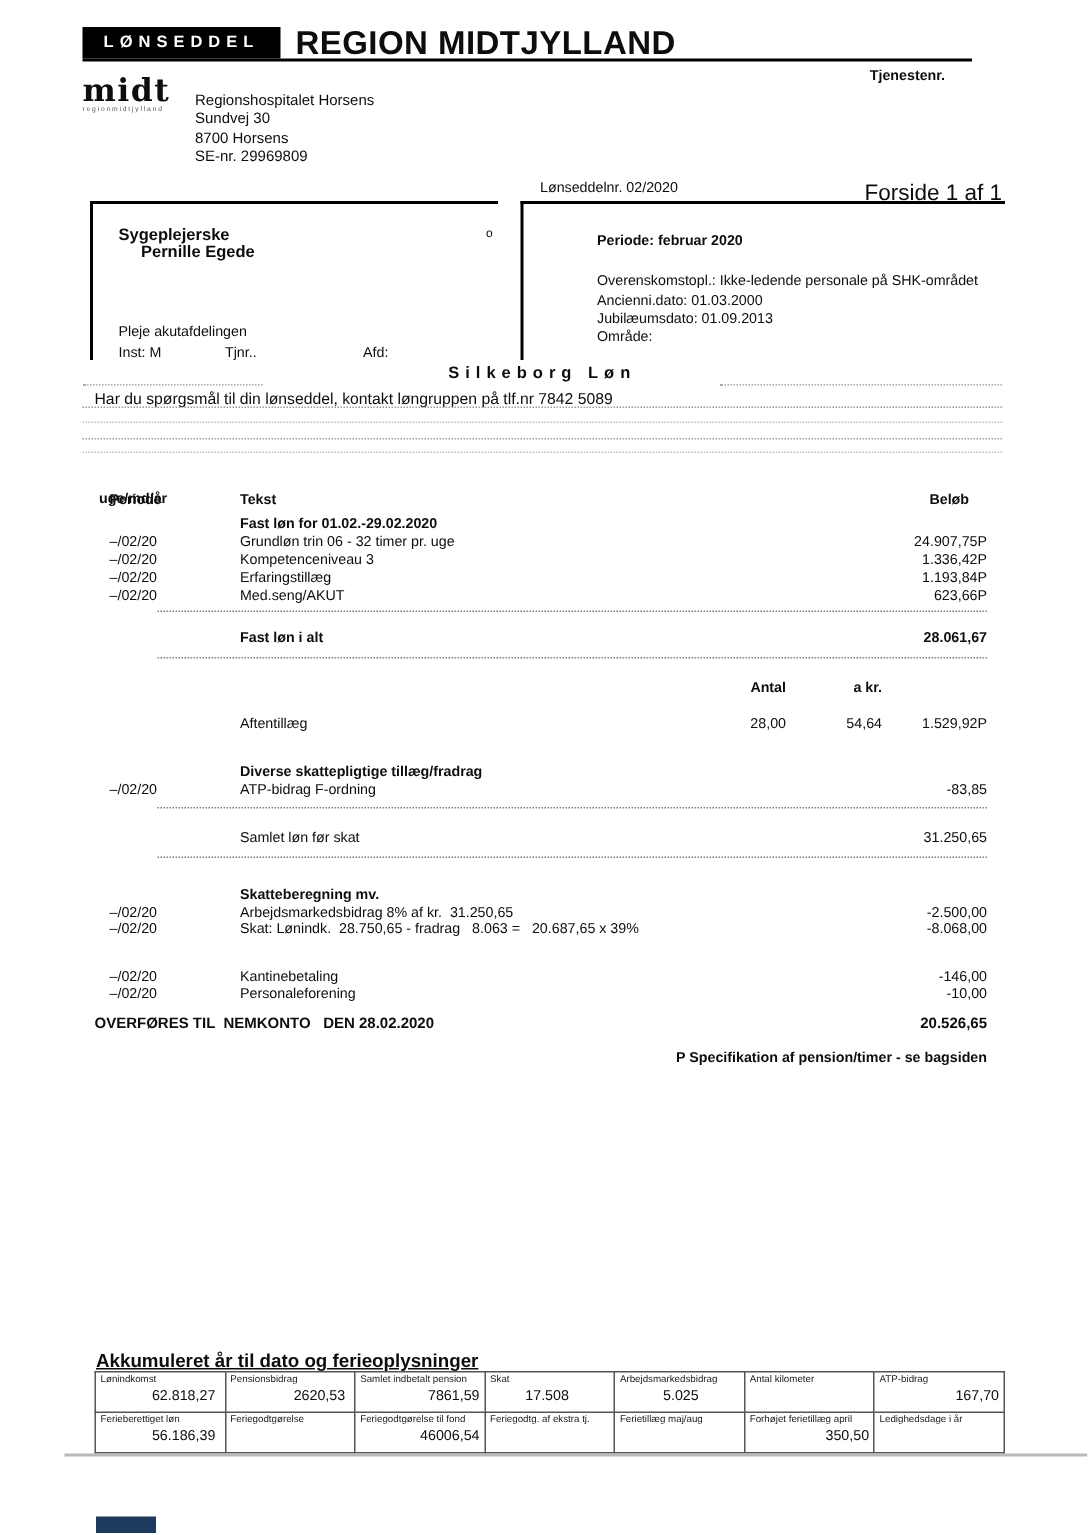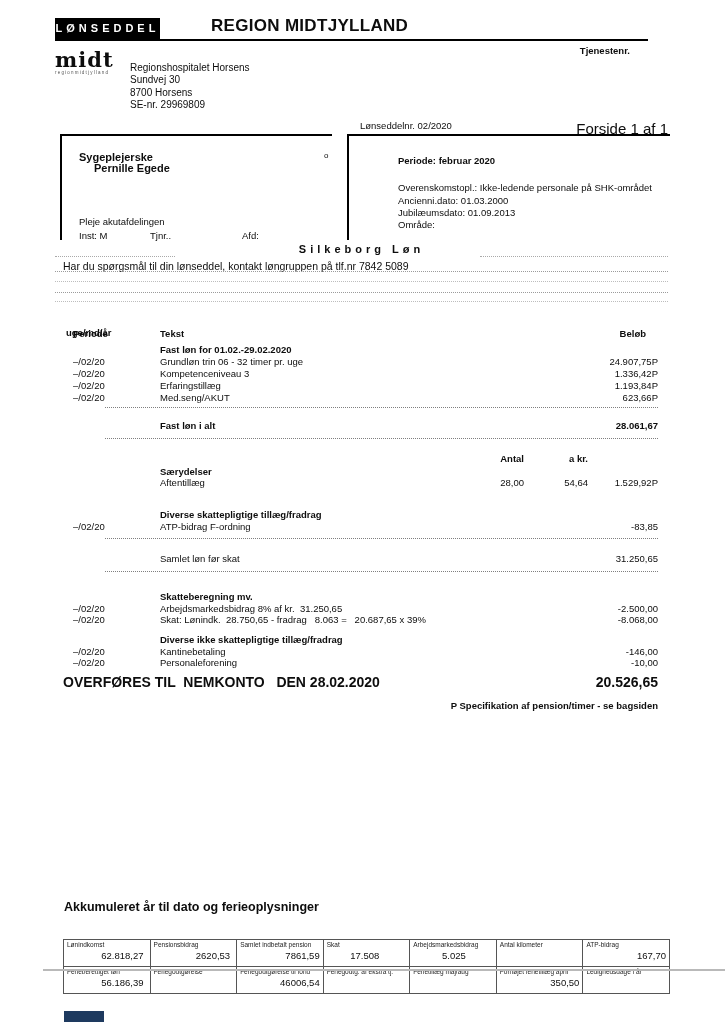--- a/index.html
+++ b/index.html
@@ -2,23 +2,23 @@
 <html><head>
 <meta charset="utf-8">
 <style>
   html,body{margin:0;padding:0;background:#fff;}
   #page{position:relative;width:725px;height:1023px;background:#fff;overflow:hidden;
         font-family:"Liberation Sans",sans-serif;color:#0d0d0d;}
   .abs{position:absolute;}
   .b{font-weight:bold;}
   .sz{font-size:9.5px;line-height:11px;}
   
-  .badge{left:55px;top:18px;width:105px;height:21px;background:#000;color:#fff;
+  .badge{left:55px;top:18px;width:132px;height:21px;background:#000;color:#fff;
          font-size:11px;font-weight:bold;letter-spacing:4px;line-height:21px;text-align:center;}
-  .title{left:211px;top:16px;font-size:17px;font-weight:bold;letter-spacing:0.3px;}
+  .title{left:197px;top:16px;font-size:22px;font-weight:bold;letter-spacing:0.3px;}
   .hrule{left:55px;top:39px;width:593px;height:2px;background:#000;}
   .tjenestenr{left:470px;top:45px;width:160px;text-align:right;font-size:9.5px;font-weight:bold;}
   .logo{left:55px;top:50px;width:70px;text-align:left;}
   .logo .m{font-family:"DejaVu Serif",serif;font-weight:bold;font-size:21px;line-height:20px;letter-spacing:1px;}
   .logo .s{font-size:4.5px;letter-spacing:1.2px;color:#555;line-height:6px;}
   .addr{left:130px;top:62px;font-size:10px;line-height:12.4px;}
   
   .lonsnr{left:360px;top:120px;font-size:9.5px;}
   .forside{left:540px;top:120px;width:128px;text-align:right;font-size:15px;}
   
@@ -31,22 +31,22 @@
   .trow{left:63px;width:595px;height:12px;font-size:9.5px;line-height:11px;}
   .trow .p{position:absolute;left:10px;white-space:pre;}
   .trow .t{position:absolute;left:97px;white-space:pre;}
   .trow .amt{position:absolute;right:0;text-align:right;white-space:pre;}
   .trow .antal{position:absolute;right:134px;}
   .trow .akr{position:absolute;right:70px;}
   .trow .hbel{position:absolute;right:12px;}
   .trow .lab0{position:absolute;left:0;white-space:pre;}
   .note{left:63px;top:700px;width:595px;text-align:right;font-size:9.5px;font-weight:bold;}
   
-  .acc-title{left:64px;top:900px;font-size:12.5px;font-weight:bold;}
-  #acc{position:absolute;left:63px;top:939px;width:607px;border-collapse:collapse;table-layout:fixed;}
+  .acc-title{left:64px;top:900px;font-size:12.5px;font-weight:bold;text-decoration:underline;}
+  #acc{position:absolute;left:63px;top:914px;width:607px;border-collapse:collapse;table-layout:fixed;}
   #acc td{border:1px solid #555;padding:0;vertical-align:top;}
   #acc .h{font-size:6.5px;line-height:8px;padding:1px 1px 0 3px;white-space:nowrap;overflow:hidden;color:#222;}
   #acc .v{font-size:9.5px;line-height:11px;text-align:right;padding:1px 6px 3px 0;height:13px;white-space:nowrap;}
   #acc .v.prlg{padding-right:30px;}
   #acc .v.prsm{padding-right:3px;}
   .grayline{left:43px;top:969px;width:682px;height:2px;background:#b9b9b9;}
   .footmark{left:64px;top:1011px;width:40px;height:11px;background:#1e3a5f;}
 </style>
 </head>
 <body>
@@ -137,23 +137,20 @@
   <div class="abs trow b" style="top:420px;">
     <span class="t">Fast løn i alt</span>
     <span class="amt">28.061,67</span>
   </div>
   <div class="abs dots" style="top:438px;"></div>
 
   <div class="abs trow b" style="top:453px;">
     <span class="antal">Antal</span>
     <span class="akr">a kr.</span>
   </div>
-  <div class="abs trow b" style="top:466px;">
-    <span class="t">Særydelser</span>
-  </div>
   <div class="abs trow" style="top:477px;">
     <span class="t">Aftentillæg</span>
     <span class="antal">28,00</span>
     <span class="akr">54,64</span>
     <span class="amt">1.529,92P</span>
   </div>
 
   <div class="abs trow b" style="top:509px;">
     <span class="t">Diverse skattepligtige tillæg/fradrag</span>
   </div>
@@ -176,35 +173,32 @@
     <span class="p">–/02/20</span>
     <span class="t">Arbejdsmarkedsbidrag 8% af kr.  31.250,65</span>
     <span class="amt">-2.500,00</span>
   </div>
   <div class="abs trow" style="top:614px;">
     <span class="p">–/02/20</span>
     <span class="t">Skat: Lønindk.  28.750,65 - fradrag   8.063 =   20.687,65 x 39%</span>
     <span class="amt">-8.068,00</span>
   </div>
 
-  <div class="abs trow b" style="top:634px;">
-    <span class="t">Diverse ikke skattepligtige tillæg/fradrag</span>
-  </div>
   <div class="abs trow" style="top:646px;">
     <span class="p">–/02/20</span>
     <span class="t">Kantinebetaling</span>
     <span class="amt">-146,00</span>
   </div>
   <div class="abs trow" style="top:657px;">
     <span class="p">–/02/20</span>
     <span class="t">Personaleforening</span>
     <span class="amt">-10,00</span>
   </div>
 
-  <div class="abs trow b" style="top:677px;font-size:14px;">
+  <div class="abs trow b" style="top:677px;font-size:10px;">
     <span class="lab0">OVERFØRES TIL  NEMKONTO   DEN 28.02.2020</span>
     <span class="amt">20.526,65</span>
   </div>
   <div class="abs note">P Specifikation af pension/timer - se bagsiden</div>
 
   <div class="abs acc-title">Akkumuleret år til dato og ferieoplysninger</div>
   <table id="acc">
     <tbody>
         <tr>
       <td>

